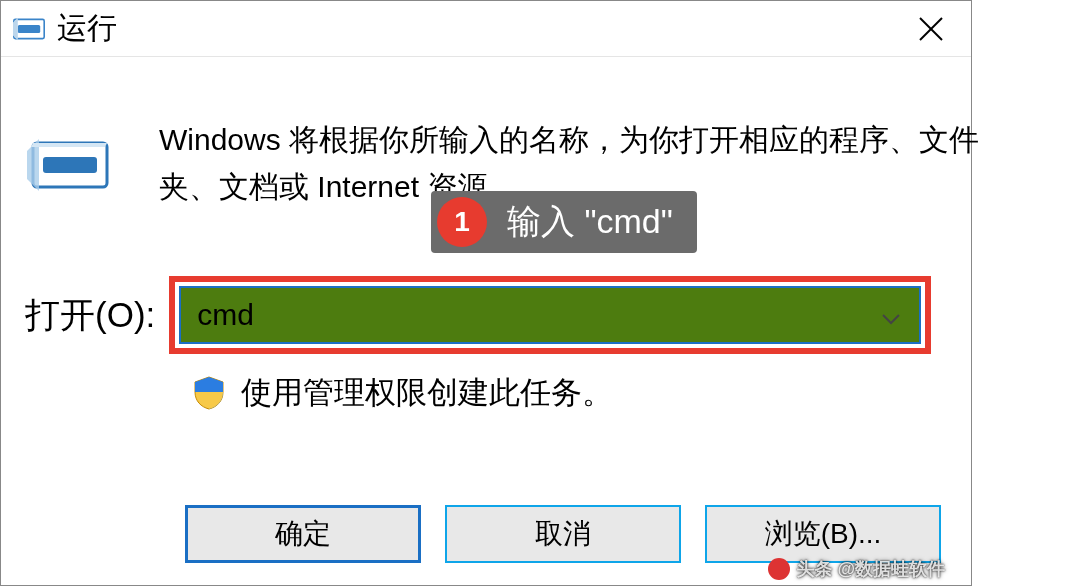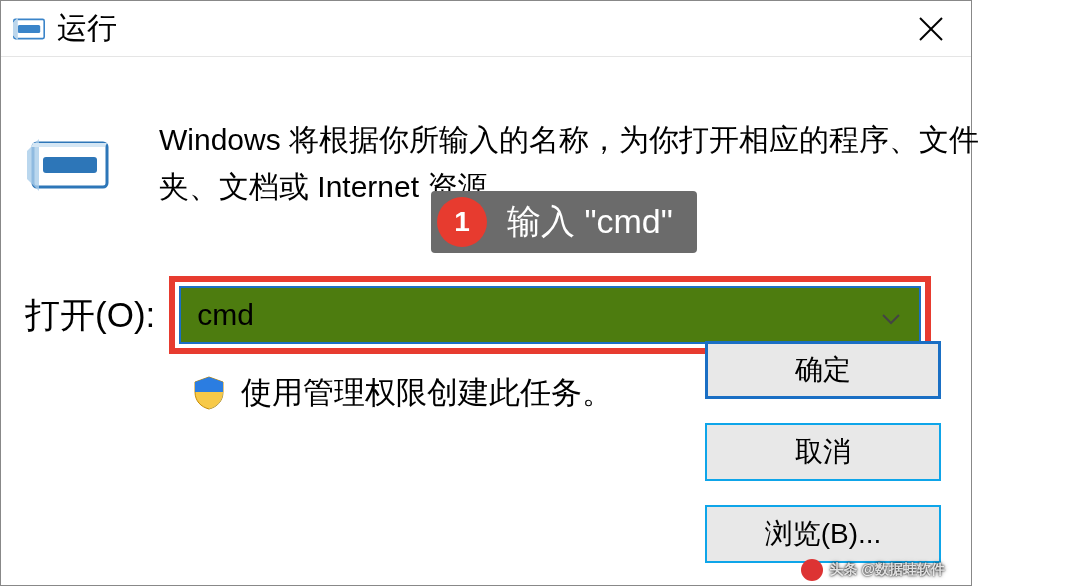--- a/index.html
+++ b/index.html
@@ -143,42 +143,41 @@
     .admin-text {
       font-size: 31px;
       color: #000;
     }
     .button-row {
       position: absolute;
       bottom: 22px;
       right: 30px;
       display: flex;
       gap: 24px;
-      flex-direction: column;
     }
     .btn {
       width: 236px;
       height: 58px;
       border: 2px solid #0ea5e9;
       background: #e8e8e8;
       font-size: 28px;
       color: #000;
       display: flex;
       align-items: center;
       justify-content: center;
       cursor: pointer;
     }
     .btn-primary {
       border: 3px solid #1a6fc4;
     }
     .watermark {
       position: absolute;
       right: 26px;
       bottom: 4px;
-      font-size: 14px;
+      font-size: 18px;
       color: rgba(255,255,255,0.85);
       text-shadow: 0 0 4px rgba(0,0,0,0.6), 0 0 2px #000;
       font-weight: bold;
       z-index: 100;
       display: flex;
       align-items: center;
       gap: 6px;
     }
     .wm-logo {
       width: 22px; height: 22px; border-radius: 50%;

